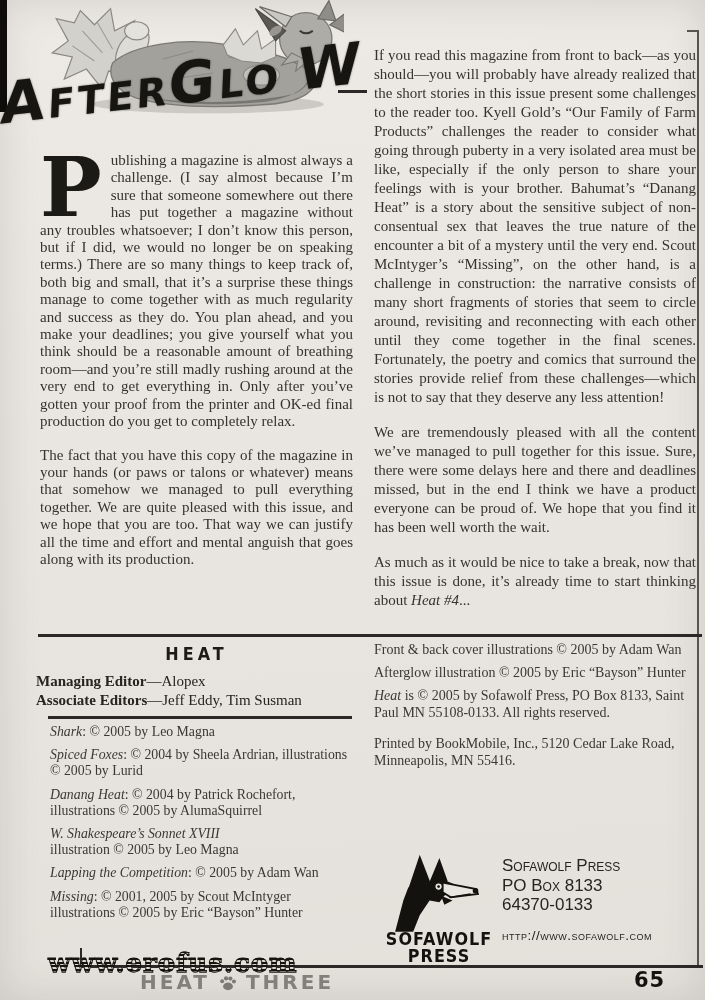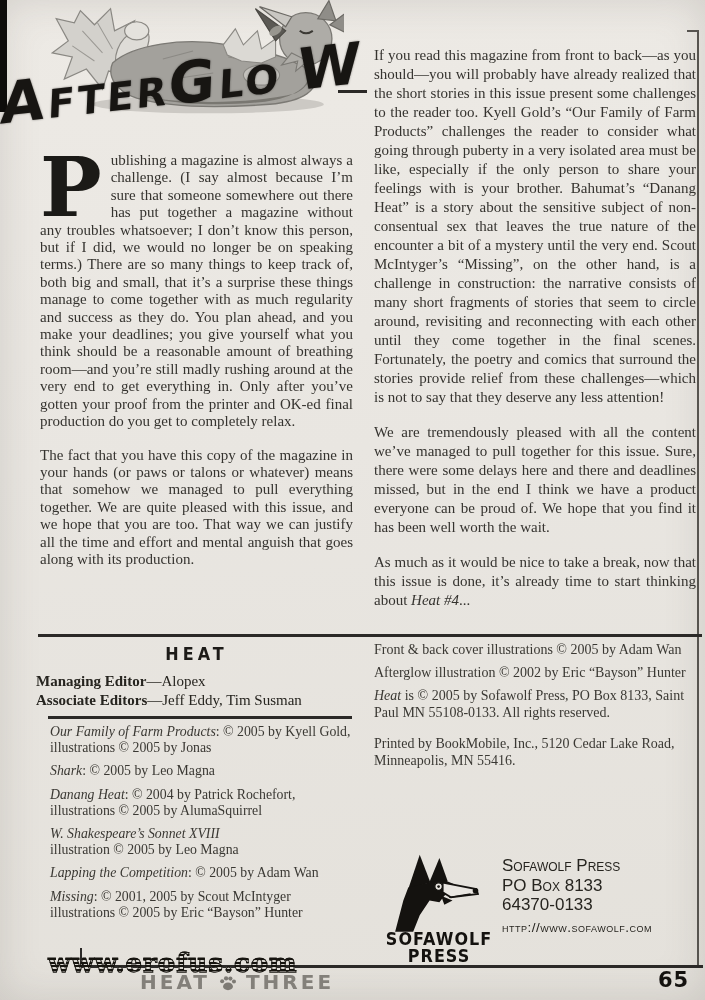--- a/index.html
+++ b/index.html
@@ -57,33 +57,33 @@
   .colo-gap{margin-top:14px;}
 
   
   .pub-logo{position:absolute;left:383px;top:853px;width:112px;height:82px;}
   .pub-wordmark{position:absolute;left:377px;top:932px;width:124px;text-align:center;
         font-family:"DejaVu Sans",sans-serif;font-weight:800;font-size:16px;line-height:16px;
         letter-spacing:1px;color:#14120f;text-transform:uppercase;transform:scaleY(1.05);}
   .pub-address{position:absolute;left:502px;top:856px;width:200px;
         font-family:"Liberation Sans",sans-serif;font-variant:small-caps;
         font-size:17px;line-height:19.5px;color:#26241f;}
-  .pub-url{font-size:13.5px;letter-spacing:.5px;margin-top:3px;}
+  .pub-url{font-size:13.5px;letter-spacing:.5px;margin-top:11px;}
 
   
   .watermark{position:absolute;left:48px;top:948px;font-family:"DejaVu Serif",serif;
         font-weight:bold;font-size:26px;letter-spacing:1px;color:#16140f;
         background:repeating-linear-gradient(0deg,#16140f 0 2px,#d9d6d0 2px 3.6px);
         -webkit-background-clip:text;background-clip:text;-webkit-text-fill-color:transparent;
         -webkit-text-stroke:1px #16140f;}
   .footer-issue{position:absolute;left:140px;top:970px;display:flex;align-items:center;gap:9px;
         font-family:"DejaVu Sans",sans-serif;font-weight:800;font-size:20px;
         letter-spacing:3px;color:#83807a;}
   .paw-icon{width:18px;height:18px;margin-top:2px;}
-  .page-number{position:absolute;left:658px;top:968px;font-family:"DejaVu Sans",sans-serif;
+  .page-number{position:absolute;left:634px;top:968px;font-family:"DejaVu Sans",sans-serif;
         font-weight:800;font-size:21px;color:#14120f;letter-spacing:1px;}
 </style>
 </head>
 <body>
 
 <div class="page">
 
   <div class="edge-bar"></div>
   <div class="right-border"></div>
   <div class="right-border-tick"></div>
@@ -131,31 +131,31 @@
   <div class="rule rule-bottom"></div>
   <div class="rule rule-stub"></div>
 
   <div class="masthead-title">HEAT</div>
   <div class="editors">
     <div><b>Managing Editor</b><span>—Alopex</span></div>
     <div><b>Associate Editors</b><span>—Jeff Eddy, Tim Susman</span></div>
   </div>
 
   <div class="credits">
-    <div class="credit-item"><span class="credit-title">Our Family of Farm Products</span><span>: © 2005 by Kyell Gold, illustrations © 2005 by Jonas</span></div>
     <div class="credit-item"><span class="credit-title">Shark</span><span>: © 2005 by Leo Magna</span></div>
+    <div class="credit-item"><span class="credit-title">Spiced Foxes</span><span>: © 2004 by Sheela Ardrian, illustrations © 2005 by Lurid</span></div>
     <div class="credit-item"><span class="credit-title">Danang Heat</span><span>: © 2004 by Patrick Rochefort, illustrations © 2005 by AlumaSquirrel</span></div>
     <div class="credit-item break-title"><span class="credit-title">W. Shakespeare’s Sonnet XVIII</span><span>illustration © 2005 by Leo Magna</span></div>
     <div class="credit-item"><span class="credit-title">Lapping the Competition</span><span>: © 2005 by Adam Wan</span></div>
     <div class="credit-item"><span class="credit-title">Missing</span><span>: © 2001, 2005 by Scout McIntyger illustrations © 2005 by Eric “Bayson” Hunter</span></div>
   </div>
 
   <div class="colophon">
     <div class="colo-line">Front &amp; back cover illustrations © 2005 by Adam Wan</div>
-    <div class="colo-line">Afterglow illustration © 2002 by Eric “Bayson” Hunter</div>
+    <div class="colo-line">Afterglow illustration © 2005 by Eric “Bayson” Hunter</div>
     <div class="colo-line"><span class="it">Heat</span><span> is © 2005 by Sofawolf Press, PO Box 8133, Saint Paul MN 55108-0133. All rights reserved.</span></div>
     <div class="colo-line colo-gap">Printed by BookMobile, Inc., 5120 Cedar Lake Road, Minneapolis, MN 55416.</div>
   </div>
 
   <svg class="pub-logo" viewBox="0 0 115 100">
     <path d="M34,2 L47,36 L20,44 Z" fill="#14120f"></path>
     <path d="M58,6 L68,34 L44,40 Z" fill="#14120f"></path>
     <path d="M20,42 L62,32 L76,38 L76,44 L64,52 L58,60 L46,58 L34,76 L26,96 L4,96 L14,58 Z" fill="#14120f"></path>
     <path d="M62,36 L103,44 L105,50 L72,54 L62,48 Z" fill="#e9e6e1" stroke="#14120f" stroke-width="2.2"></path>
     <circle cx="102" cy="46" r="3.4" fill="#14120f"></circle>

